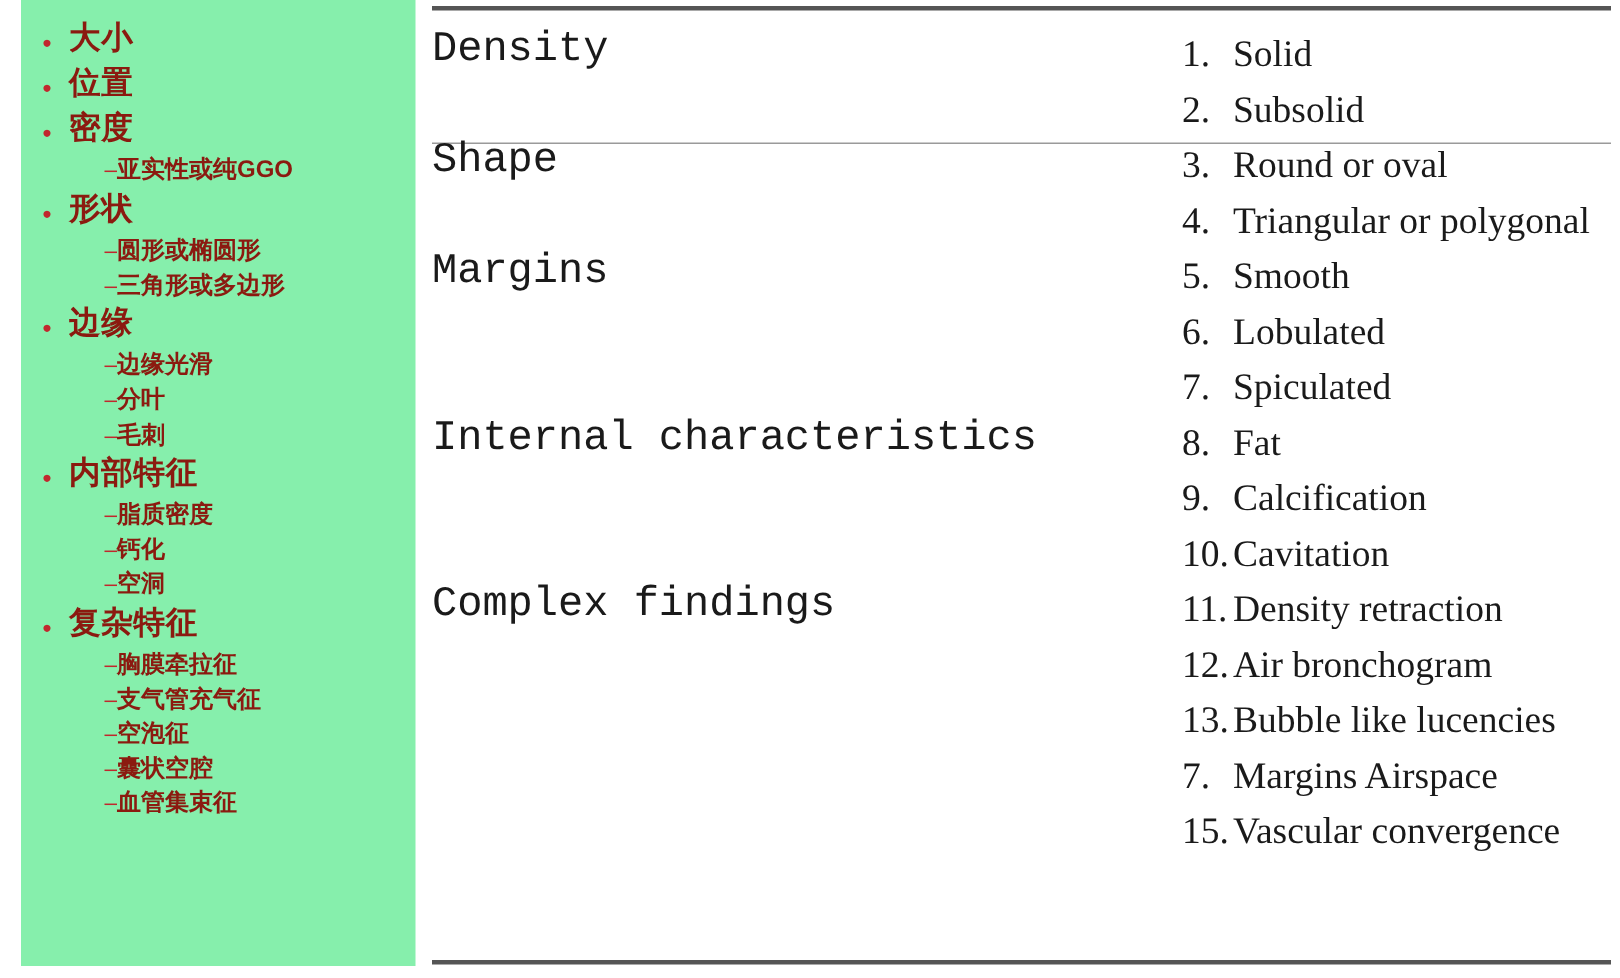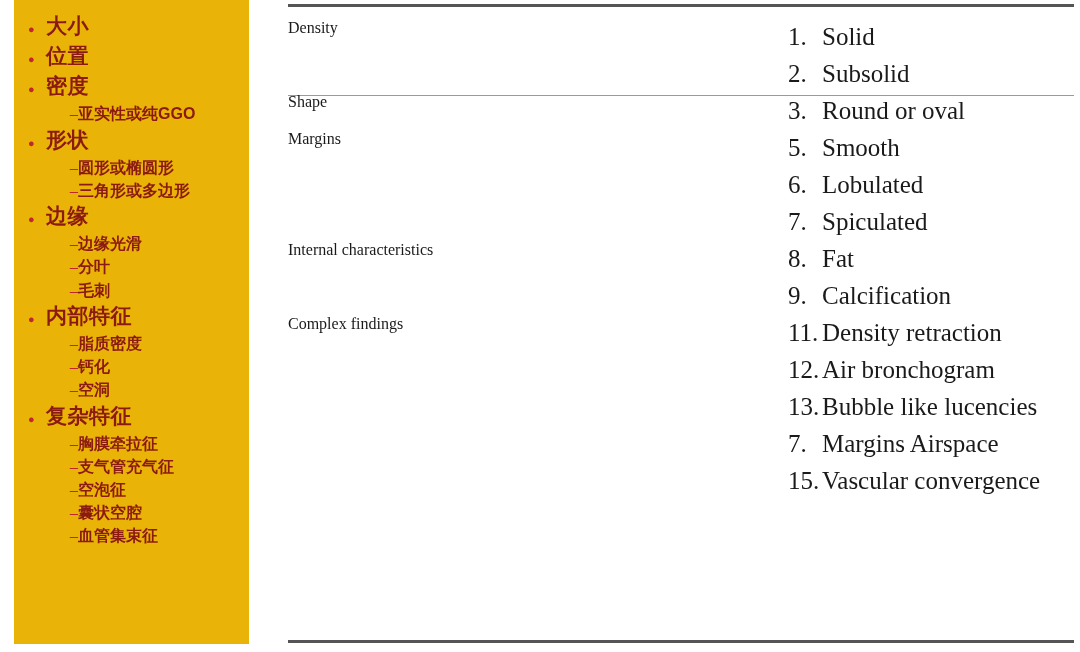--- a/index.html
+++ b/index.html
@@ -17,23 +17,23 @@
     height: 652px;
     background: #ffffff;
     overflow: hidden;
   }
 
   
   #left-panel {
     position: absolute;
     left: 14px;
     top: 0px;
-    width: 235px;
+    width: 263px;
     height: 644px;
-    background: #eab308;
+    background: #86efac;
     padding: 14px 10px 10px 14px;
   }
   .bullet-row {
     display: flex;
     align-items: baseline;
     margin-bottom: 6px;
   }
   .bullet-row .marker {
     flex: 0 0 auto;
     width: 18px;
@@ -96,22 +96,22 @@
     top: 18px;
     left: 0;
     width: 786px;
   }
   .row {
     display: flex;
     align-items: flex-start;
   }
   .col-left {
     flex: 0 0 500px;
-    font-family: Liberation Serif, serif;
-    font-size: 16px;
+    font-family: Liberation Mono, monospace;
+    font-size: 28px;
     color: #1a1a1a;
     line-height: 1.0;
     padding-top: 2px;
   }
   .col-right {
     flex: 1 1 auto;
     font-family: "Liberation Serif", serif;
     font-size: 25px;
     color: #1a1a1a;
   }
@@ -223,35 +223,37 @@
           <div class="col-left">Density</div>
           <div class="col-right">
             <div class="item"><span class="num">1.</span><span>Solid</span></div>
             <div class="item"><span class="num">2.</span><span>Subsolid</span></div>
           </div>
         </div>
         <div class="row group">
           <div class="col-left">Shape</div>
           <div class="col-right">
             <div class="item"><span class="num">3.</span><span>Round or oval</span></div>
+            <div class="item"><span class="num">4.</span><span>Triangular or polygonal</span></div>
           </div>
         </div>
         <div class="row group">
           <div class="col-left">Margins</div>
           <div class="col-right">
             <div class="item"><span class="num">5.</span><span>Smooth</span></div>
             <div class="item"><span class="num">6.</span><span>Lobulated</span></div>
             <div class="item"><span class="num">7.</span><span>Spiculated</span></div>
           </div>
         </div>
         <div class="row group">
           <div class="col-left">Internal characteristics</div>
           <div class="col-right">
             <div class="item"><span class="num">8.</span><span>Fat</span></div>
             <div class="item"><span class="num">9.</span><span>Calcification</span></div>
+            <div class="item"><span class="num">10.</span><span>Cavitation</span></div>
           </div>
         </div>
         <div class="row group">
           <div class="col-left">Complex findings</div>
           <div class="col-right">
             <div class="item"><span class="num">11.</span><span>Density retraction</span></div>
             <div class="item"><span class="num">12.</span><span>Air bronchogram</span></div>
             <div class="item"><span class="num">13.</span><span>Bubble like lucencies</span></div>
             <div class="item"><span class="num">7.</span><span>Margins Airspace</span></div>
             <div class="item"><span class="num">15.</span><span>Vascular convergence</span></div>

